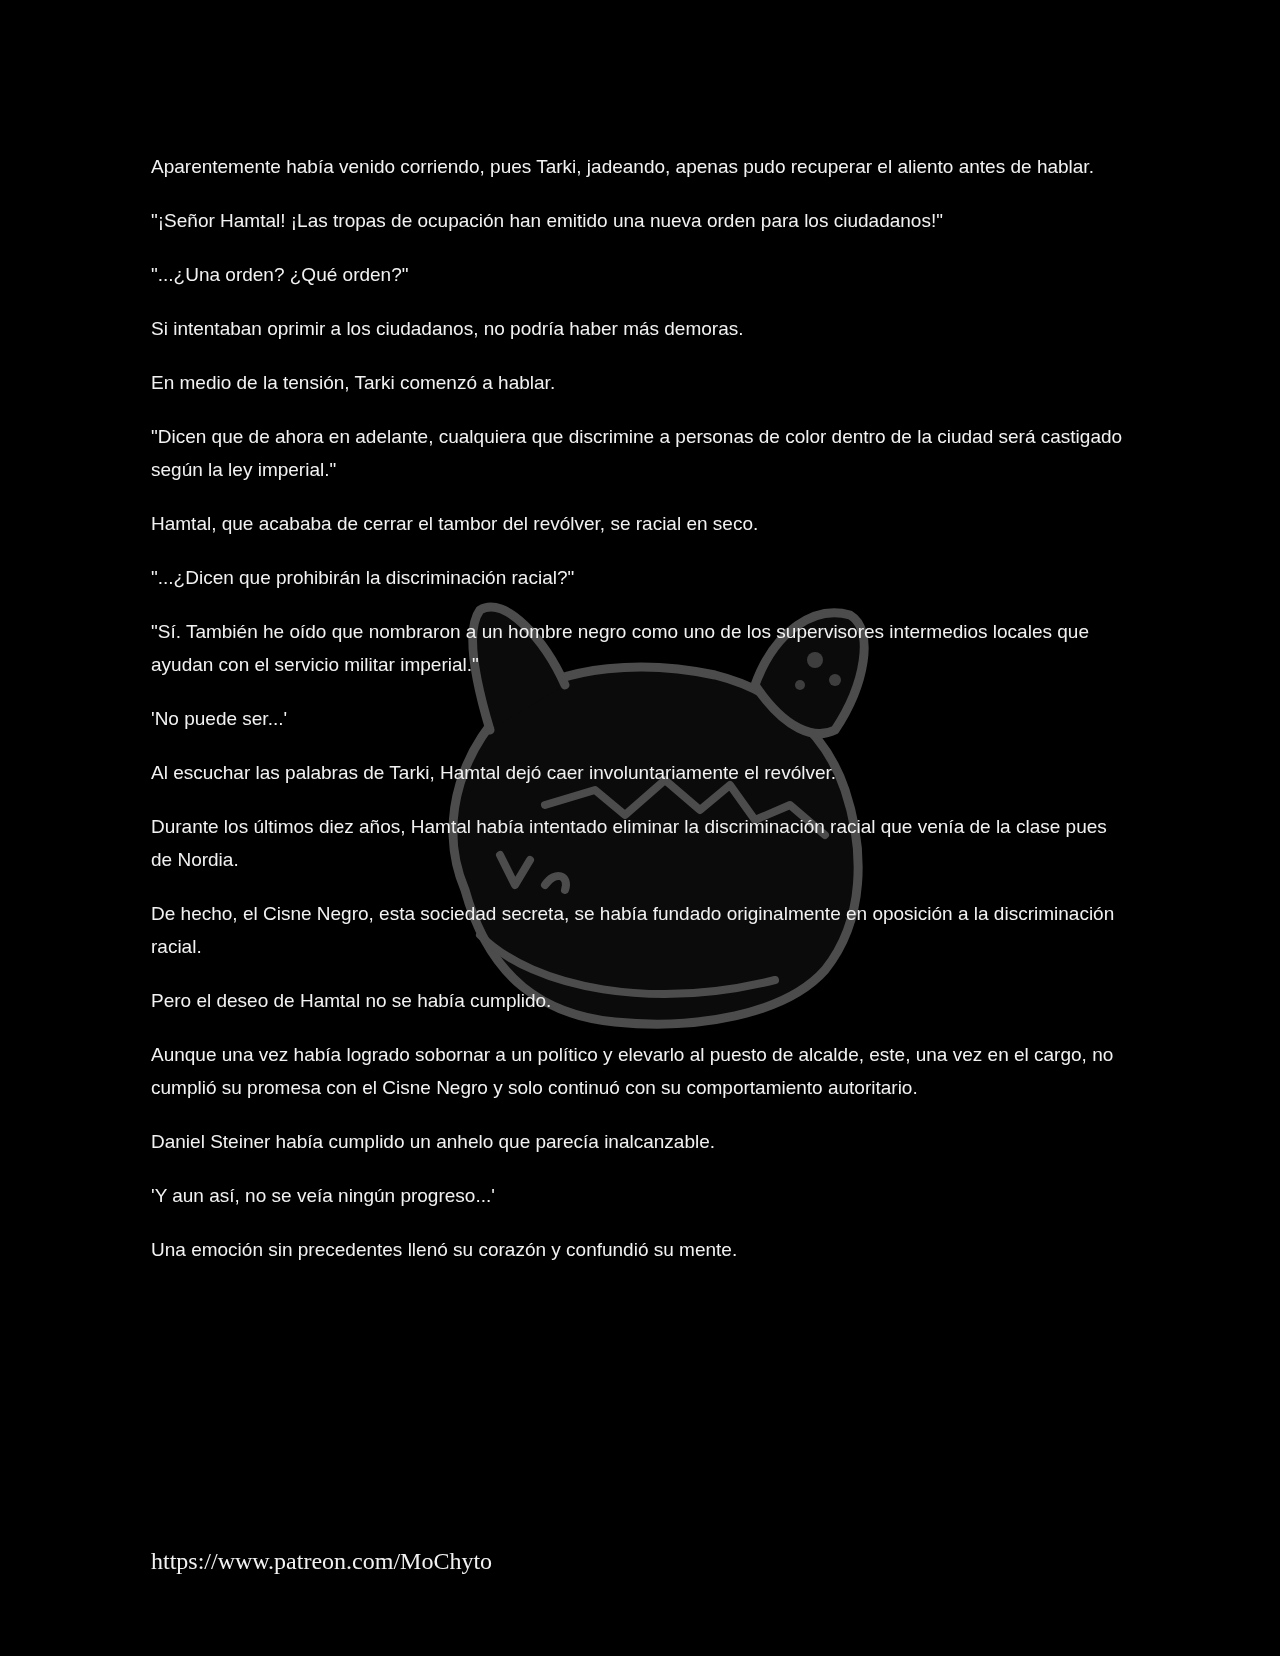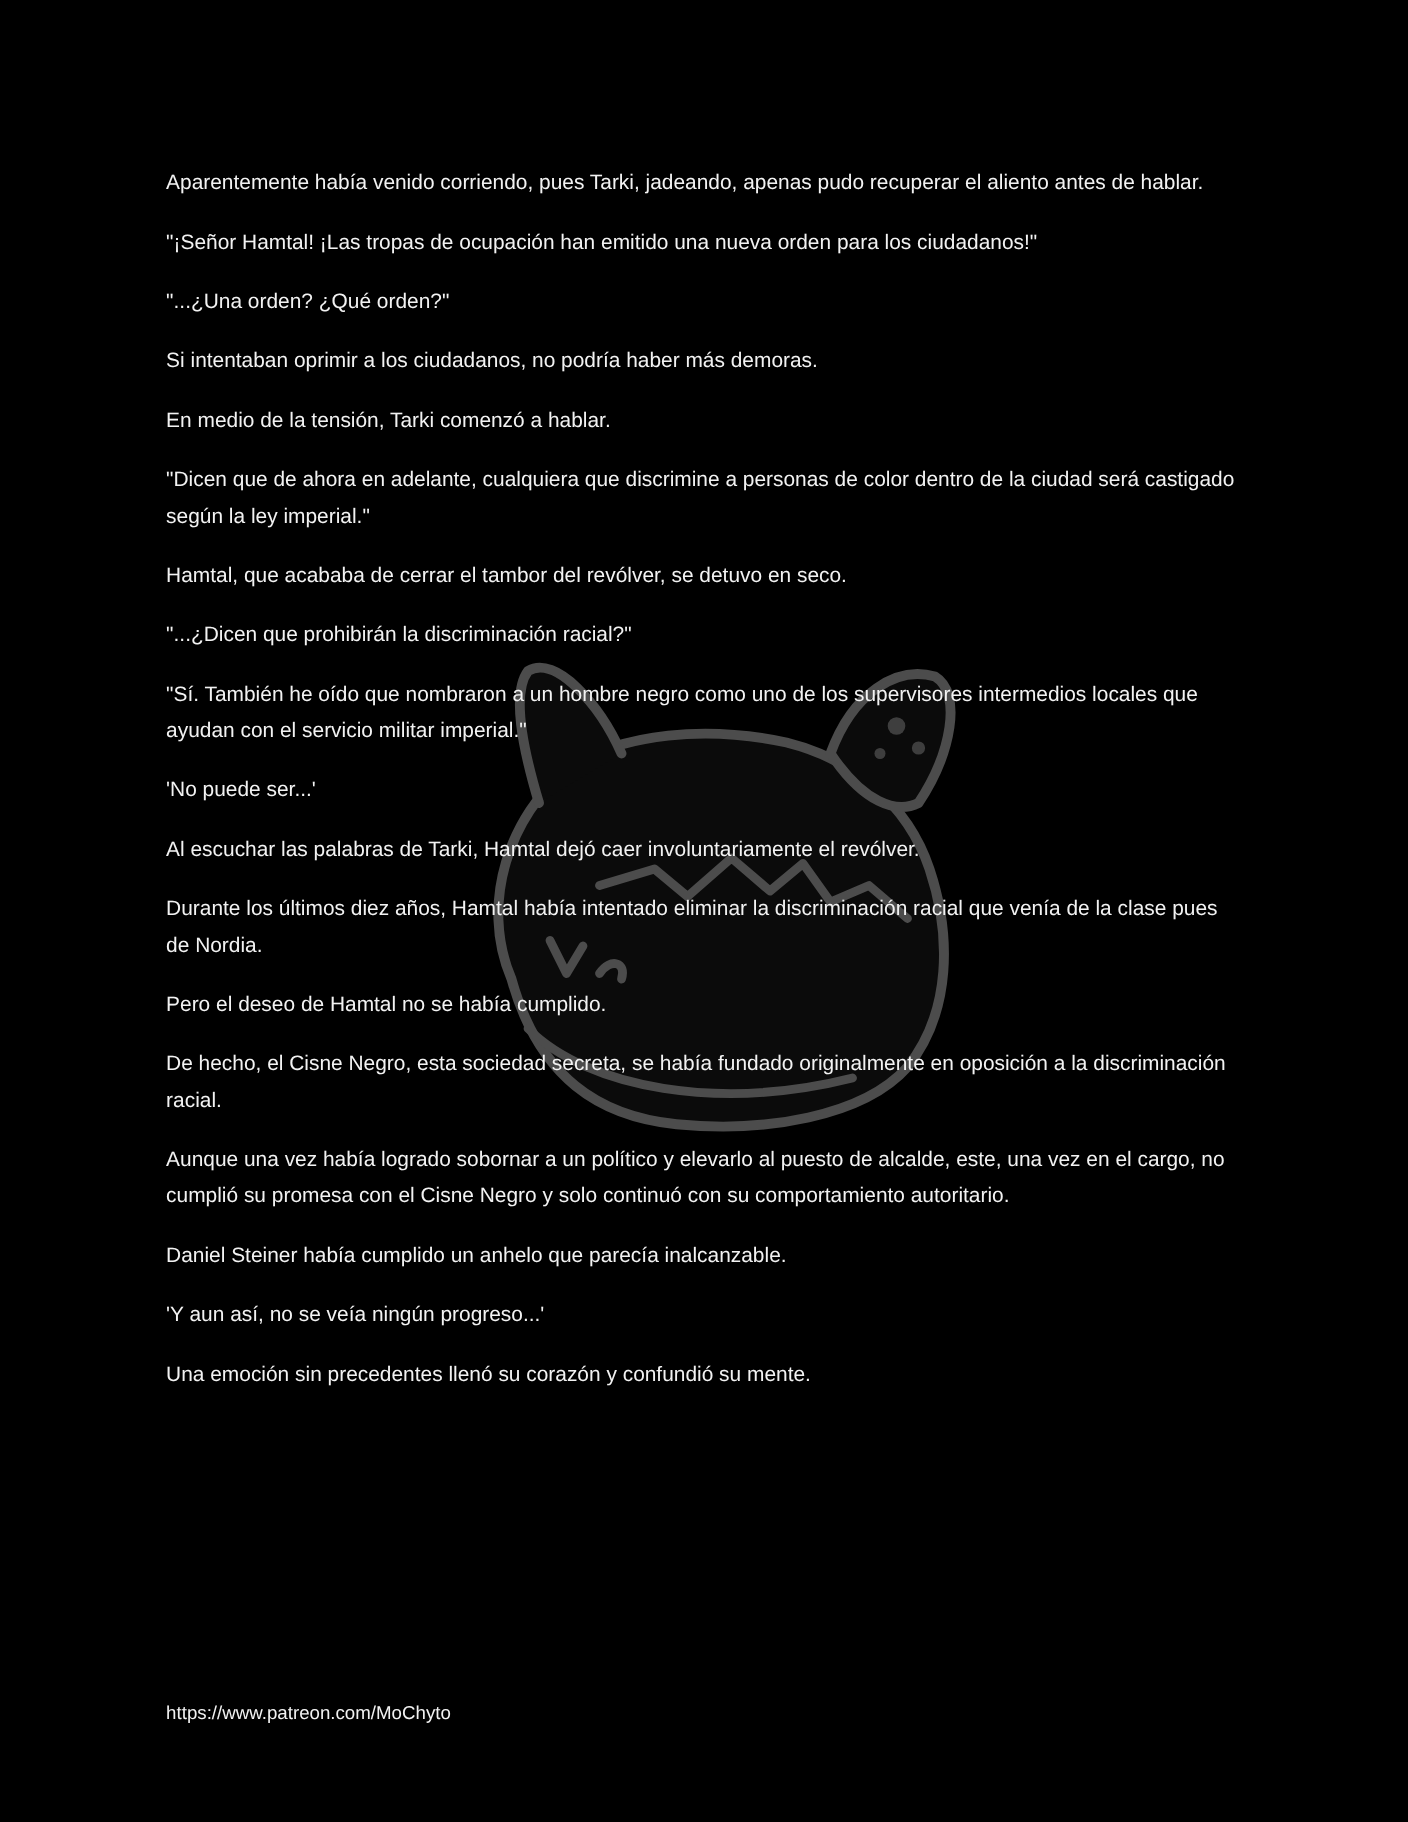--- a/index.html
+++ b/index.html
@@ -9,21 +9,21 @@
   }
   .page { position: absolute; left: 0; top: 0; width: 1280px; height: 1656px; }
   .text {
     position: absolute; left: 151px; top: 150px; width: 980px;
     color: #f2f2f2; font-size: 19px; line-height: 33px; z-index: 2;
   }
   .text p { margin: 0 0 21px 0; }
   .watermark { position: absolute; left: 395px; top: 590px; width: 520px; height: 440px; z-index: 1; opacity: 0.55; }
   .footer {
     position: absolute; left: 151px; top: 1548px; color: #f2f2f2;
-    font-size: 17px; z-index: 2;
+    font-size: 24px; z-index: 2; font-family: Liberation Serif, serif;
   }
 </style>
 </head>
 <body>
 
 <div class="page">
 
   <svg class="watermark" viewBox="0 0 520 440">
     <g fill="#141414" stroke="#8a8a8a" stroke-width="9" stroke-linejoin="round" stroke-linecap="round">
 
@@ -48,28 +48,28 @@
     </g>
   </svg>
 
   <div class="text">
     <p>Aparentemente había venido corriendo, pues Tarki, jadeando, apenas pudo recuperar el aliento antes de hablar.</p>
     <p>"¡Señor Hamtal! ¡Las tropas de ocupación han emitido una nueva orden para los ciudadanos!"</p>
     <p>"...¿Una orden? ¿Qué orden?"</p>
     <p>Si intentaban oprimir a los ciudadanos, no podría haber más demoras.</p>
     <p>En medio de la tensión, Tarki comenzó a hablar.</p>
     <p>"Dicen que de ahora en adelante, cualquiera que discrimine a personas de color dentro de la ciudad será castigado según la ley imperial."</p>
-    <p>Hamtal, que acababa de cerrar el tambor del revólver, se detuvo en seco.</p>
+    <p>Hamtal, que acababa de cerrar el tambor del revólver, se racial en seco.</p>
     <p>"...¿Dicen que prohibirán la discriminación racial?"</p>
     <p>"Sí. También he oído que nombraron a un hombre negro como uno de los supervisores intermedios locales que ayudan con el servicio militar imperial."</p>
     <p>'No puede ser...'</p>
     <p>Al escuchar las palabras de Tarki, Hamtal dejó caer involuntariamente el revólver.</p>
     <p>Durante los últimos diez años, Hamtal había intentado eliminar la discriminación racial que venía de la clase pues de Nordia.</p>
+    <p>De hecho, el Cisne Negro, esta sociedad secreta, se había fundado originalmente en oposición a la discriminación racial.</p>
     <p>Pero el deseo de Hamtal no se había cumplido.</p>
-    <p>De hecho, el Cisne Negro, esta sociedad secreta, se había fundado originalmente en oposición a la discriminación racial.</p>
     <p>Aunque una vez había logrado sobornar a un político y elevarlo al puesto de alcalde, este, una vez en el cargo, no cumplió su promesa con el Cisne Negro y solo continuó con su comportamiento autoritario.</p>
     <p>Daniel Steiner había cumplido un anhelo que parecía inalcanzable.</p>
     <p>'Y aun así, no se veía ningún progreso...'</p>
     <p>Una emoción sin precedentes llenó su corazón y confundió su mente.</p>
   </div>
 
   <div class="footer">https://www.patreon.com/MoChyto</div>
 </div>
 
 </body></html>

